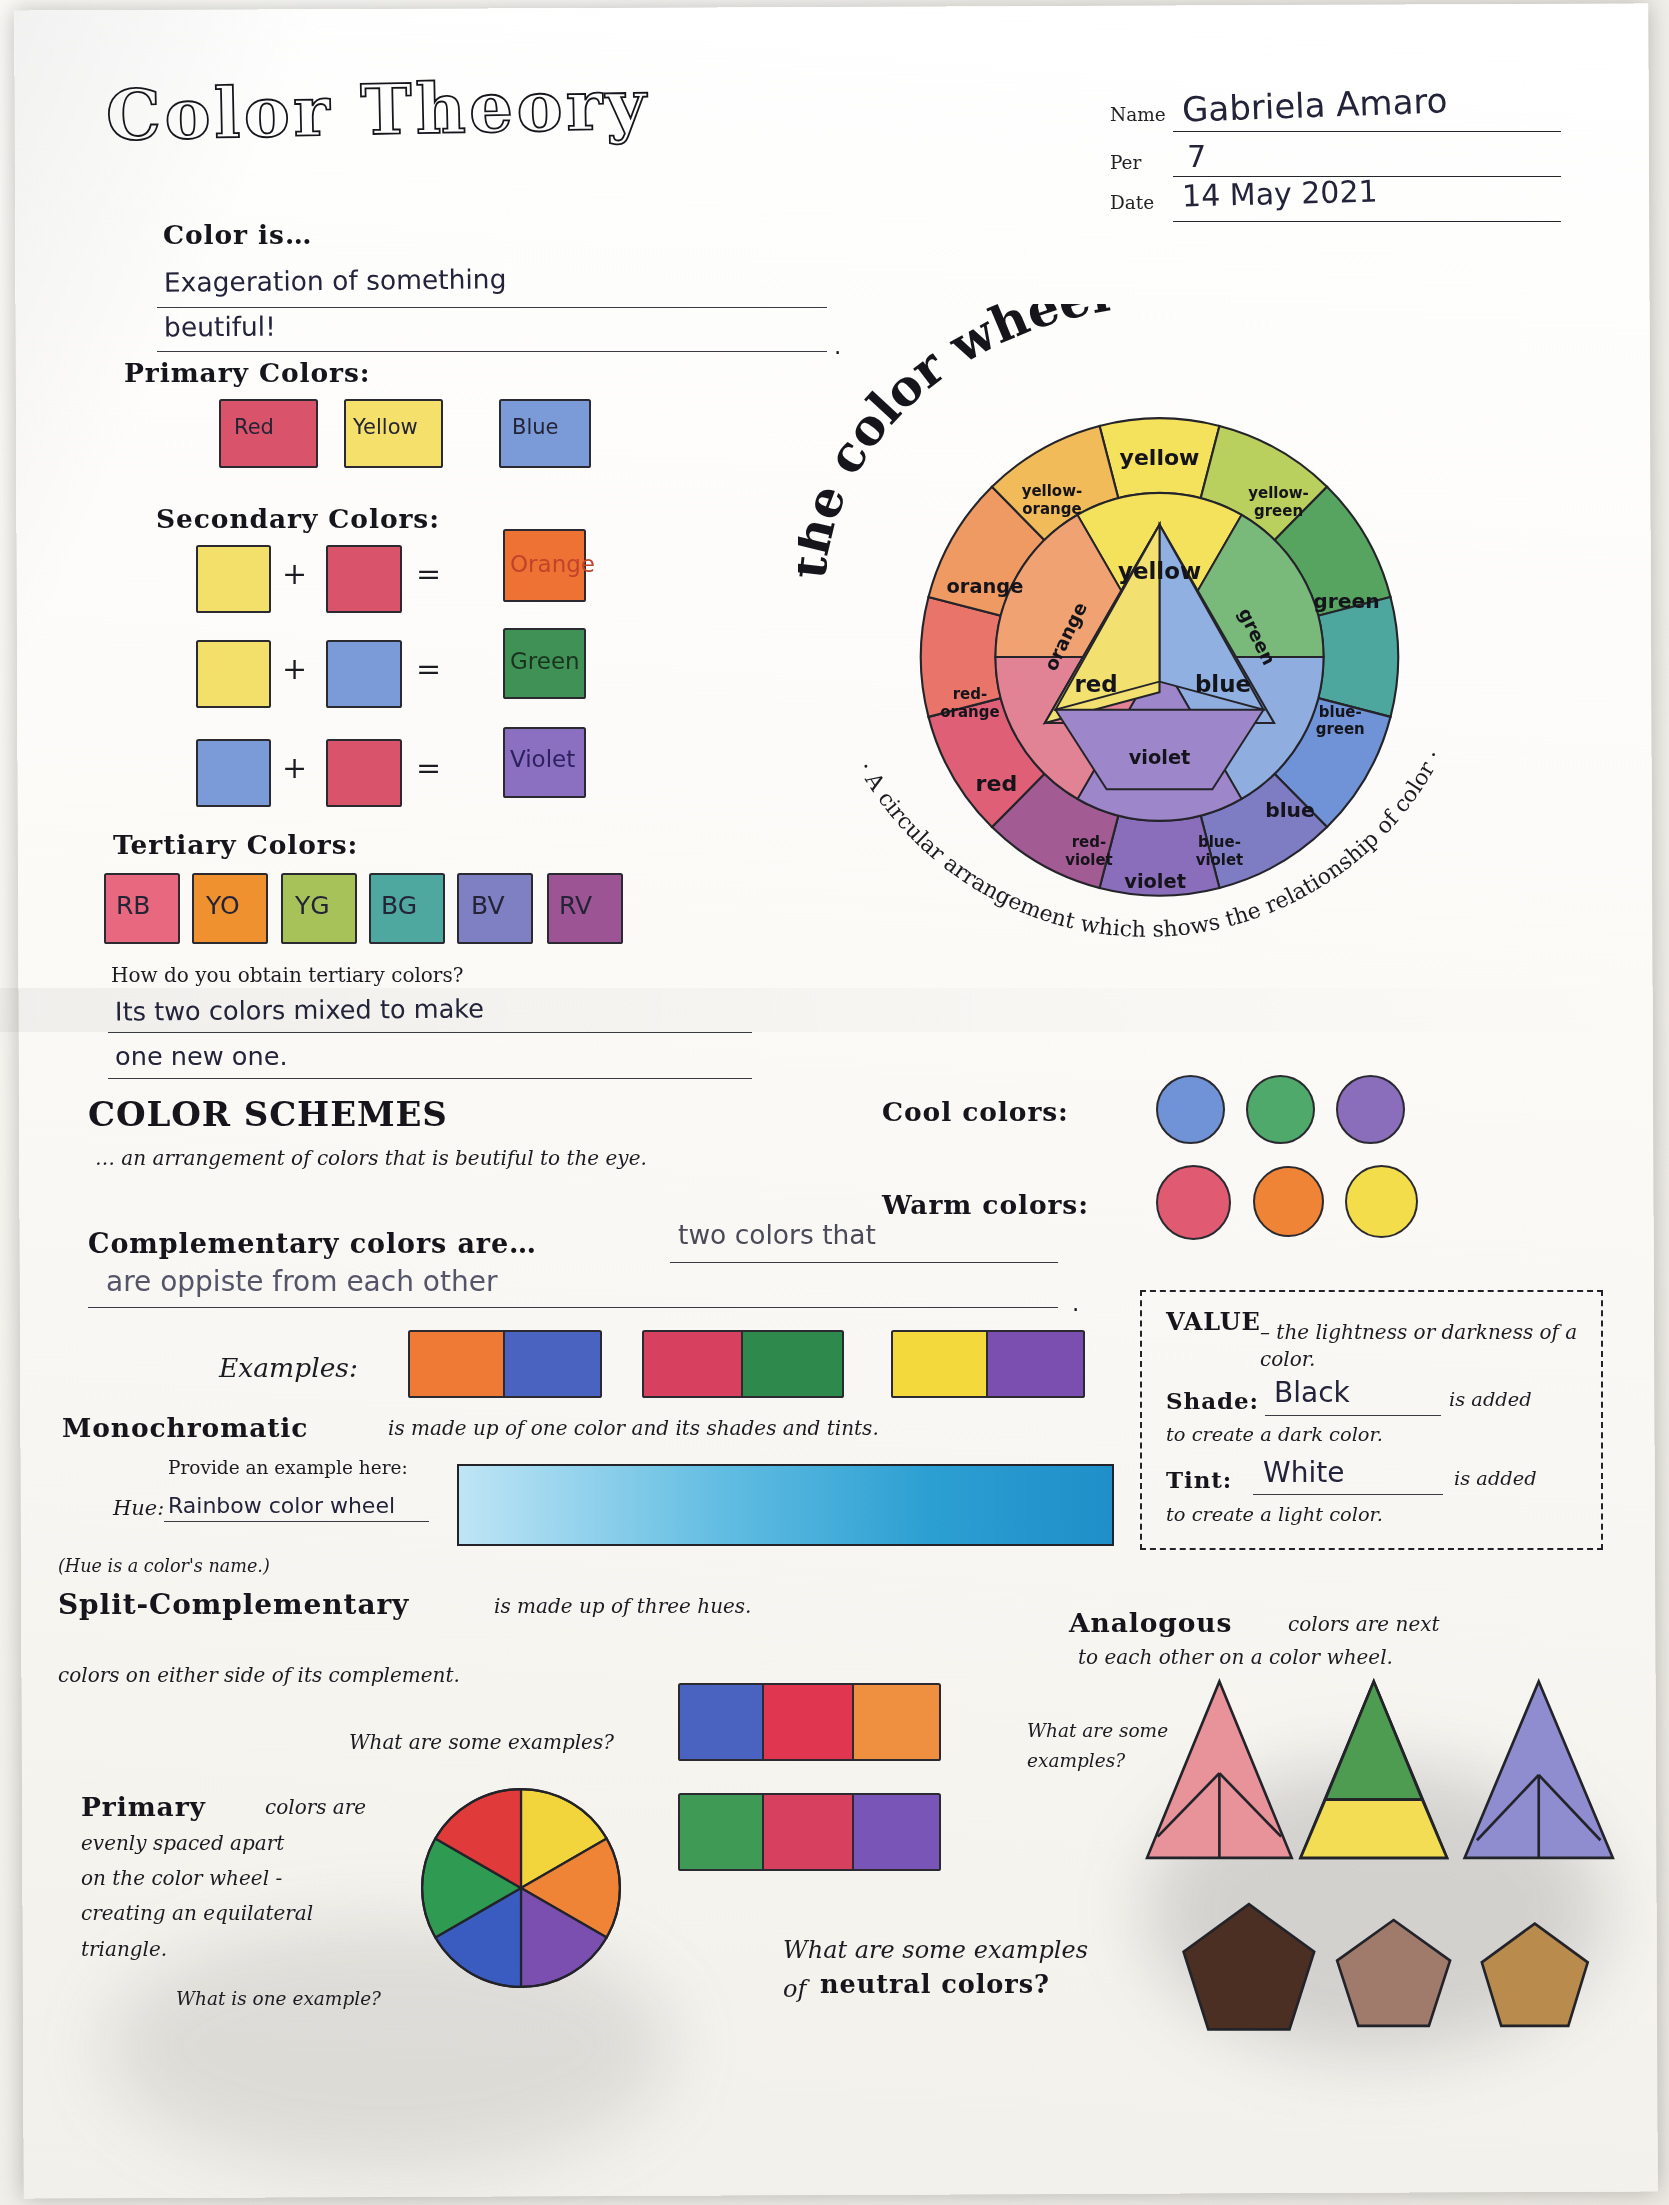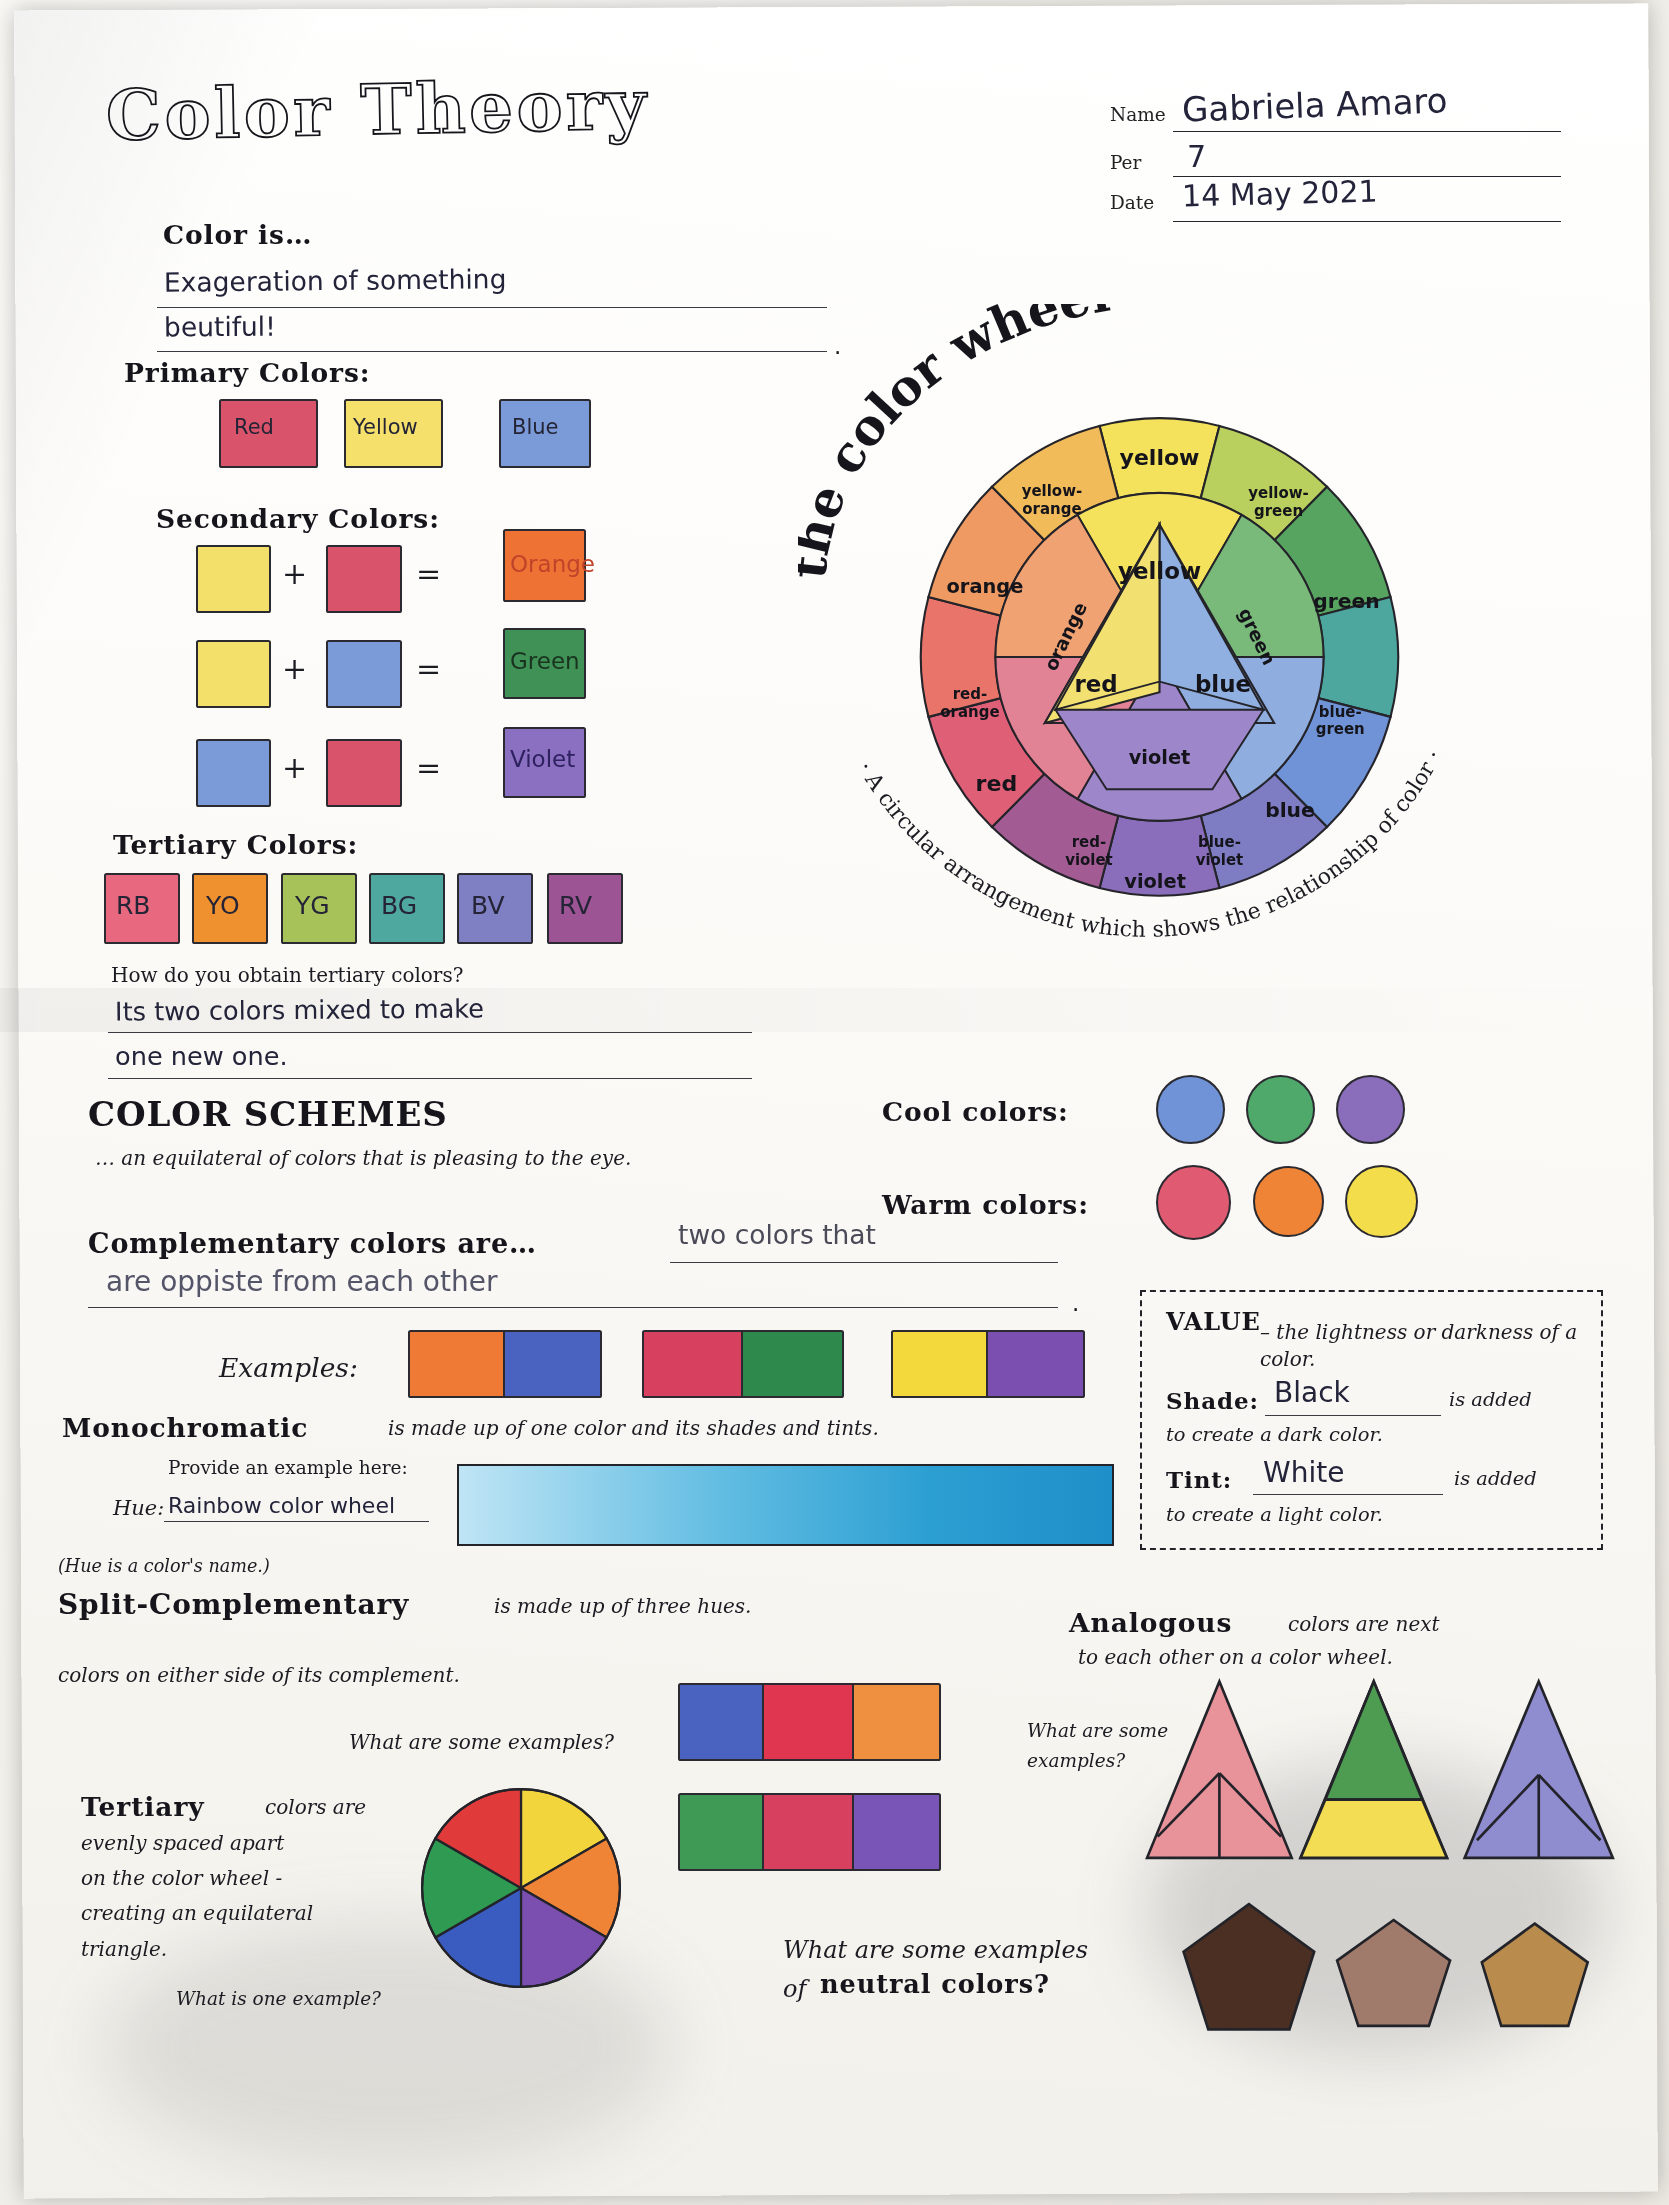--- a/index.html
+++ b/index.html
@@ -227,21 +227,21 @@
         <text x="-185" y="152" text-anchor="middle" font-family="DejaVu Sans, sans-serif" font-size="25" font-weight="bold" fill="#14141a">red</text>
         <text x="-215" y="48" text-anchor="middle" font-family="DejaVu Sans, sans-serif" font-size="17" font-weight="bold" fill="#14141a">red-</text>
         <text x="-215" y="68" text-anchor="middle" font-family="DejaVu Sans, sans-serif" font-size="17" font-weight="bold" fill="#14141a">orange</text>
         <text x="-198" y="-72" text-anchor="middle" font-family="DejaVu Sans, sans-serif" font-size="22" font-weight="bold" fill="#14141a">orange</text>
         <text x="-122" y="-182" text-anchor="middle" font-family="DejaVu Sans, sans-serif" font-size="17" font-weight="bold" fill="#14141a">yellow-</text>
         <text x="-122" y="-162" text-anchor="middle" font-family="DejaVu Sans, sans-serif" font-size="17" font-weight="bold" fill="#14141a">orange</text>
       </g>
     </svg>
 
     <div class="abs secthead" style="left:88px;top:1094px;font-size:34px;">COLOR SCHEMES</div>
-    <div class="abs bodytxt" style="left:95px;top:1145px;width:670px;font-size:20px;font-style:italic;">… an equilateral of colors that is pleasing to the eye.</div>
+    <div class="abs bodytxt" style="left:95px;top:1145px;width:670px;font-size:20px;font-style:italic;">… an arrangement of colors that is beutiful to the eye.</div>
 
     <div class="abs secthead" style="left:882px;top:1096px;font-size:26.5px;">Cool colors:</div>
     <div class="circ" style="left:1156px;top:1075px;width:65px;height:65px;background:#6f93d6;"></div>
     <div class="circ" style="left:1246px;top:1075px;width:65px;height:65px;background:#4ea96a;"></div>
     <div class="circ" style="left:1336px;top:1075px;width:65px;height:65px;background:#8a6dbb;"></div>
 
     <div class="abs secthead" style="left:882px;top:1189px;font-size:26.5px;">Warm colors:</div>
     <div class="circ" style="left:1156px;top:1165px;width:71px;height:71px;background:#e05a72;"></div>
     <div class="circ" style="left:1253px;top:1166px;width:67px;height:67px;background:#ef8436;"></div>
     <div class="circ" style="left:1345px;top:1165px;width:69px;height:69px;background:#f4dd4a;"></div>
@@ -320,21 +320,21 @@
         <polygon points="265,6 320,140 210,140" fill="#4e9b52" stroke="#23232a"></polygon>
         <polygon points="210,140 320,140 348,206 182,206" fill="#f2dd55" stroke="#23232a"></polygon>
 
         <polygon points="452,6 536,206 368,206" fill="#8f8cd0"></polygon>
         <line x1="452" y1="112" x2="452" y2="206"></line>
         <line x1="452" y1="112" x2="382" y2="186"></line>
         <line x1="452" y1="112" x2="522" y2="186"></line>
       </g>
     </svg>
 
-    <div class="abs secthead" style="left:81px;top:1791px;font-size:26.5px;">Tertiary</div>
+    <div class="abs secthead" style="left:81px;top:1791px;font-size:26.5px;">Primary</div>
     <div class="abs bodytxt" style="left:265px;top:1794px;font-size:20px;font-style:italic;">colors are</div>
     <div class="abs bodytxt" style="left:81px;top:1830px;font-size:20px;font-style:italic;">evenly spaced apart</div>
     <div class="abs bodytxt" style="left:81px;top:1865px;font-size:20px;font-style:italic;">on the color wheel -</div>
     <div class="abs bodytxt" style="left:81px;top:1900px;font-size:20px;font-style:italic;">creating an equilateral</div>
     <div class="abs bodytxt" style="left:81px;top:1936px;font-size:20px;font-style:italic;">triangle.</div>
     <div class="abs bodytxt" style="left:176px;top:1987px;font-size:18.5px;font-style:italic;">What is one example?</div>
 
     <svg class="abs" style="left:415px;top:1782px;" width="212" height="212" viewBox="0 0 240 240">
       <g transform="translate(120,120)" stroke="#23232a" stroke-width="2.5">
         <path d="M0,0 L0,-112 A112,112 0 0 1 97,-56 Z" fill="#f2d43c"></path>

